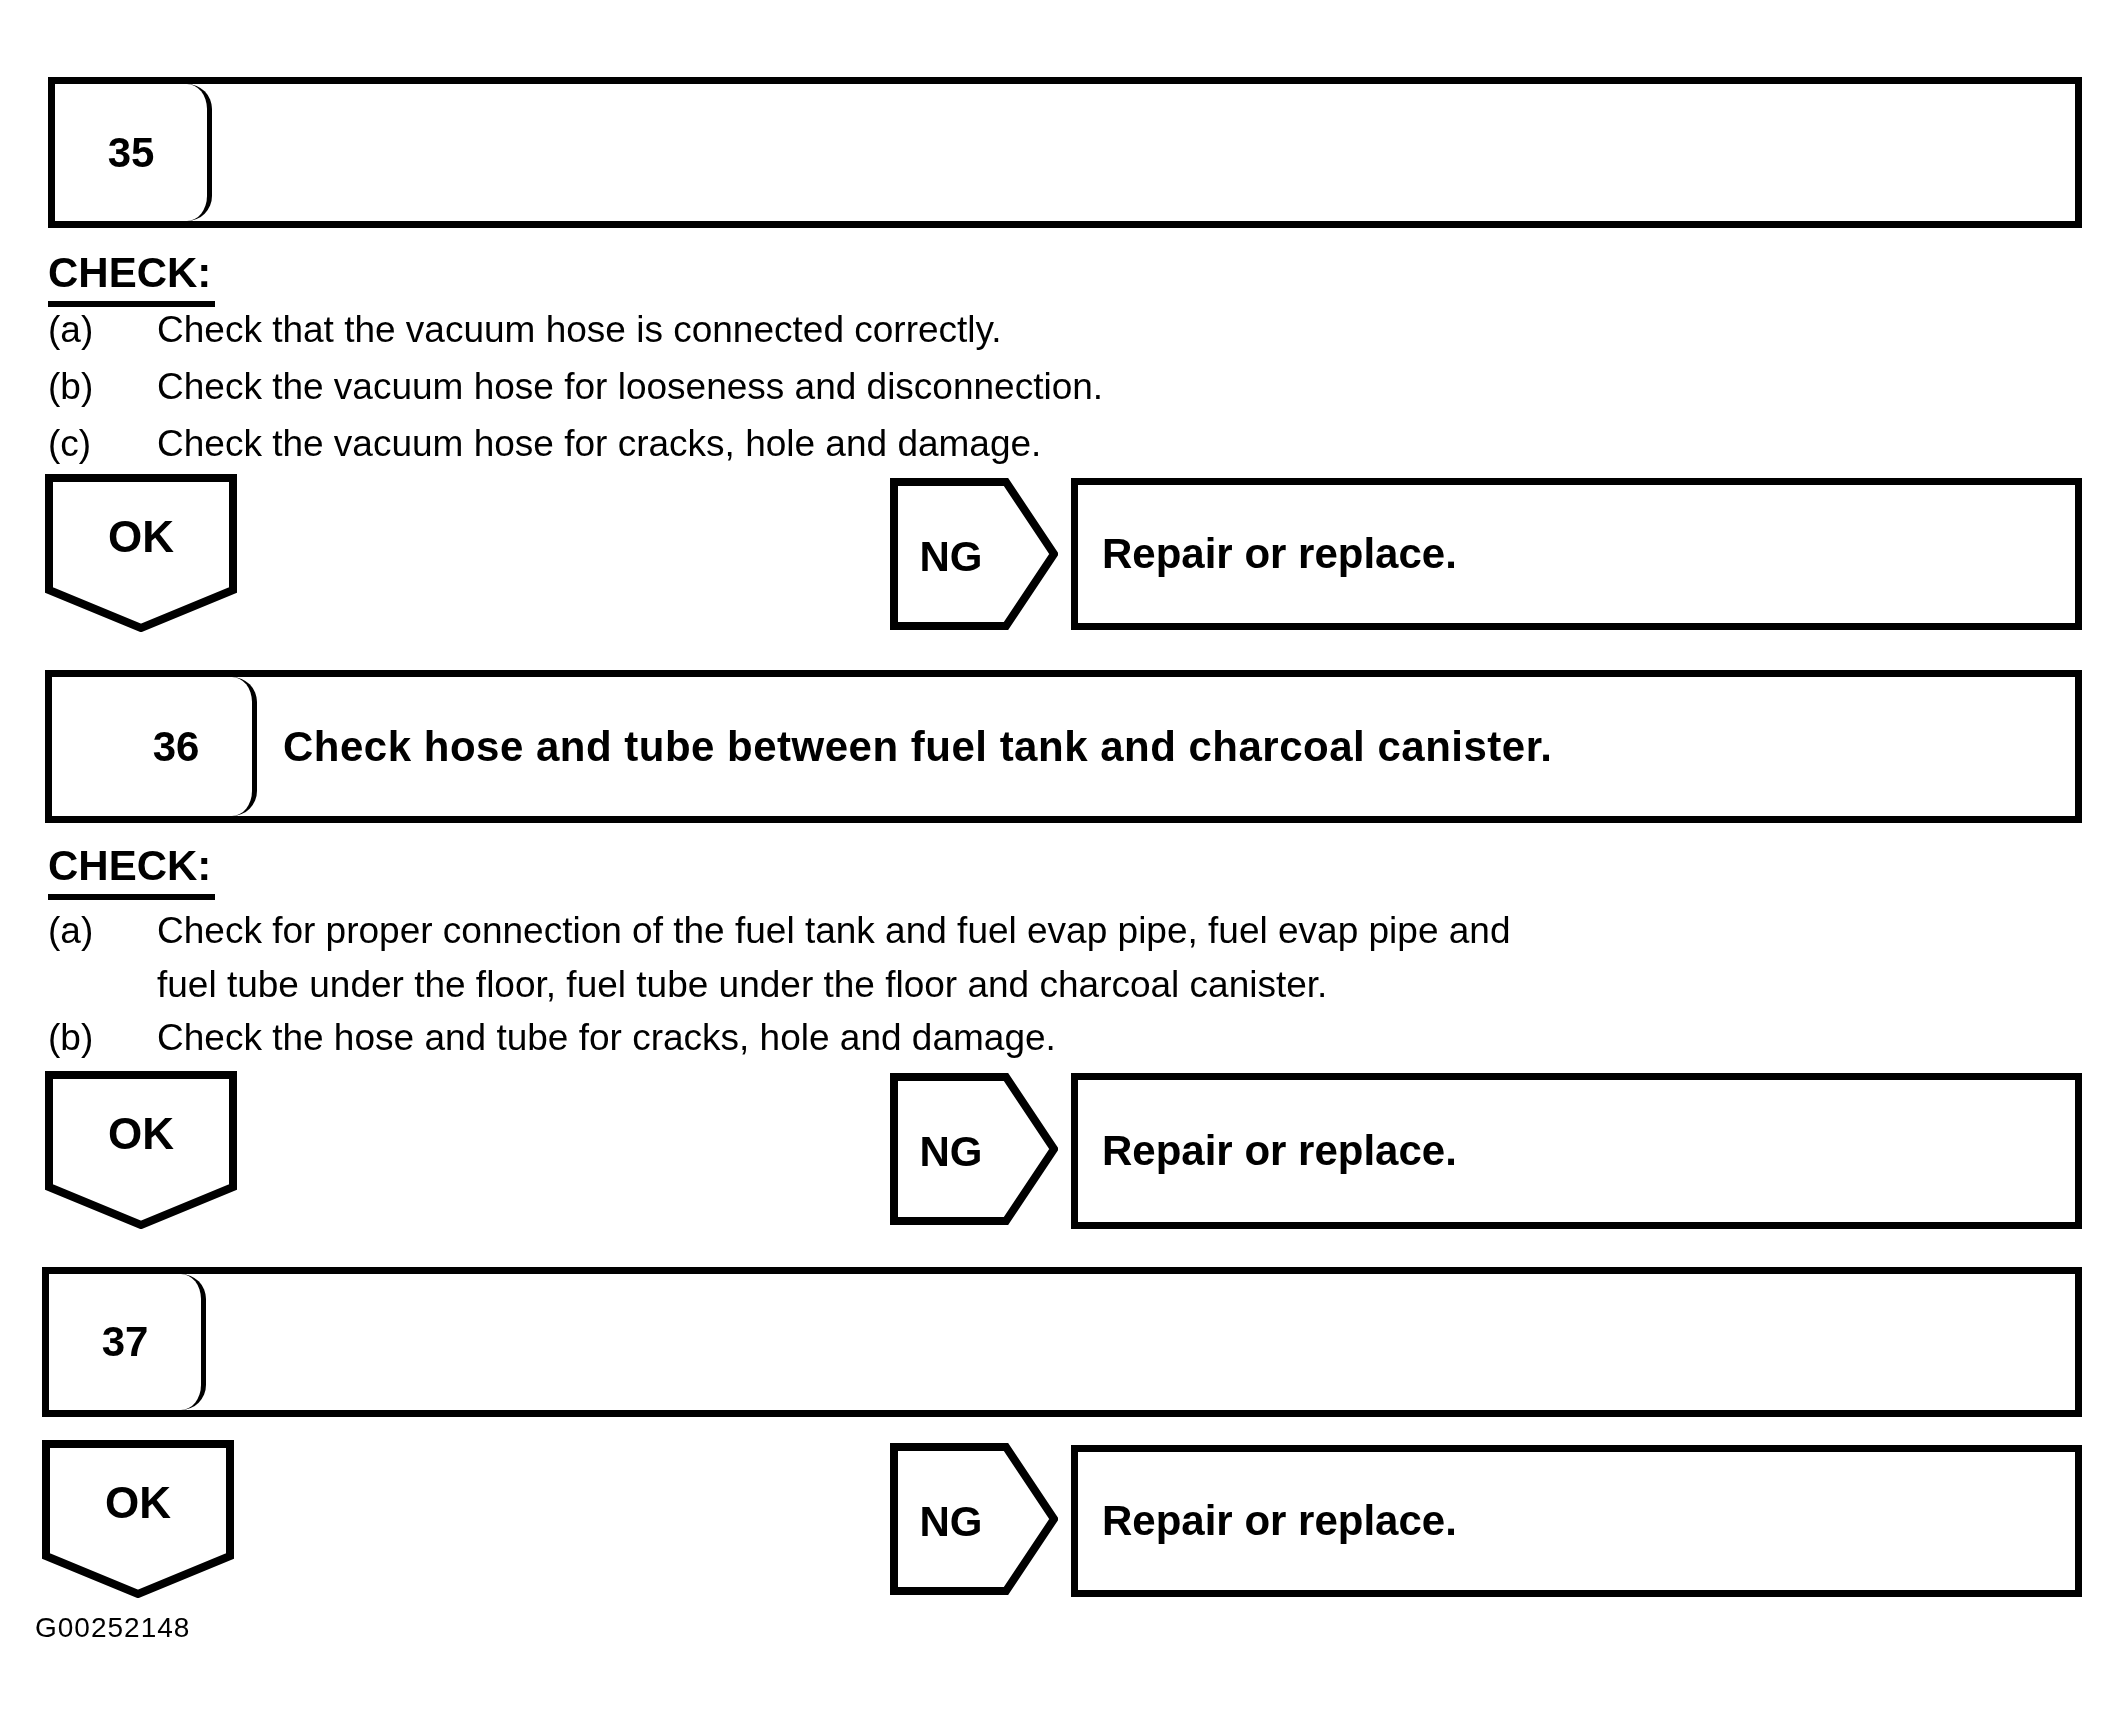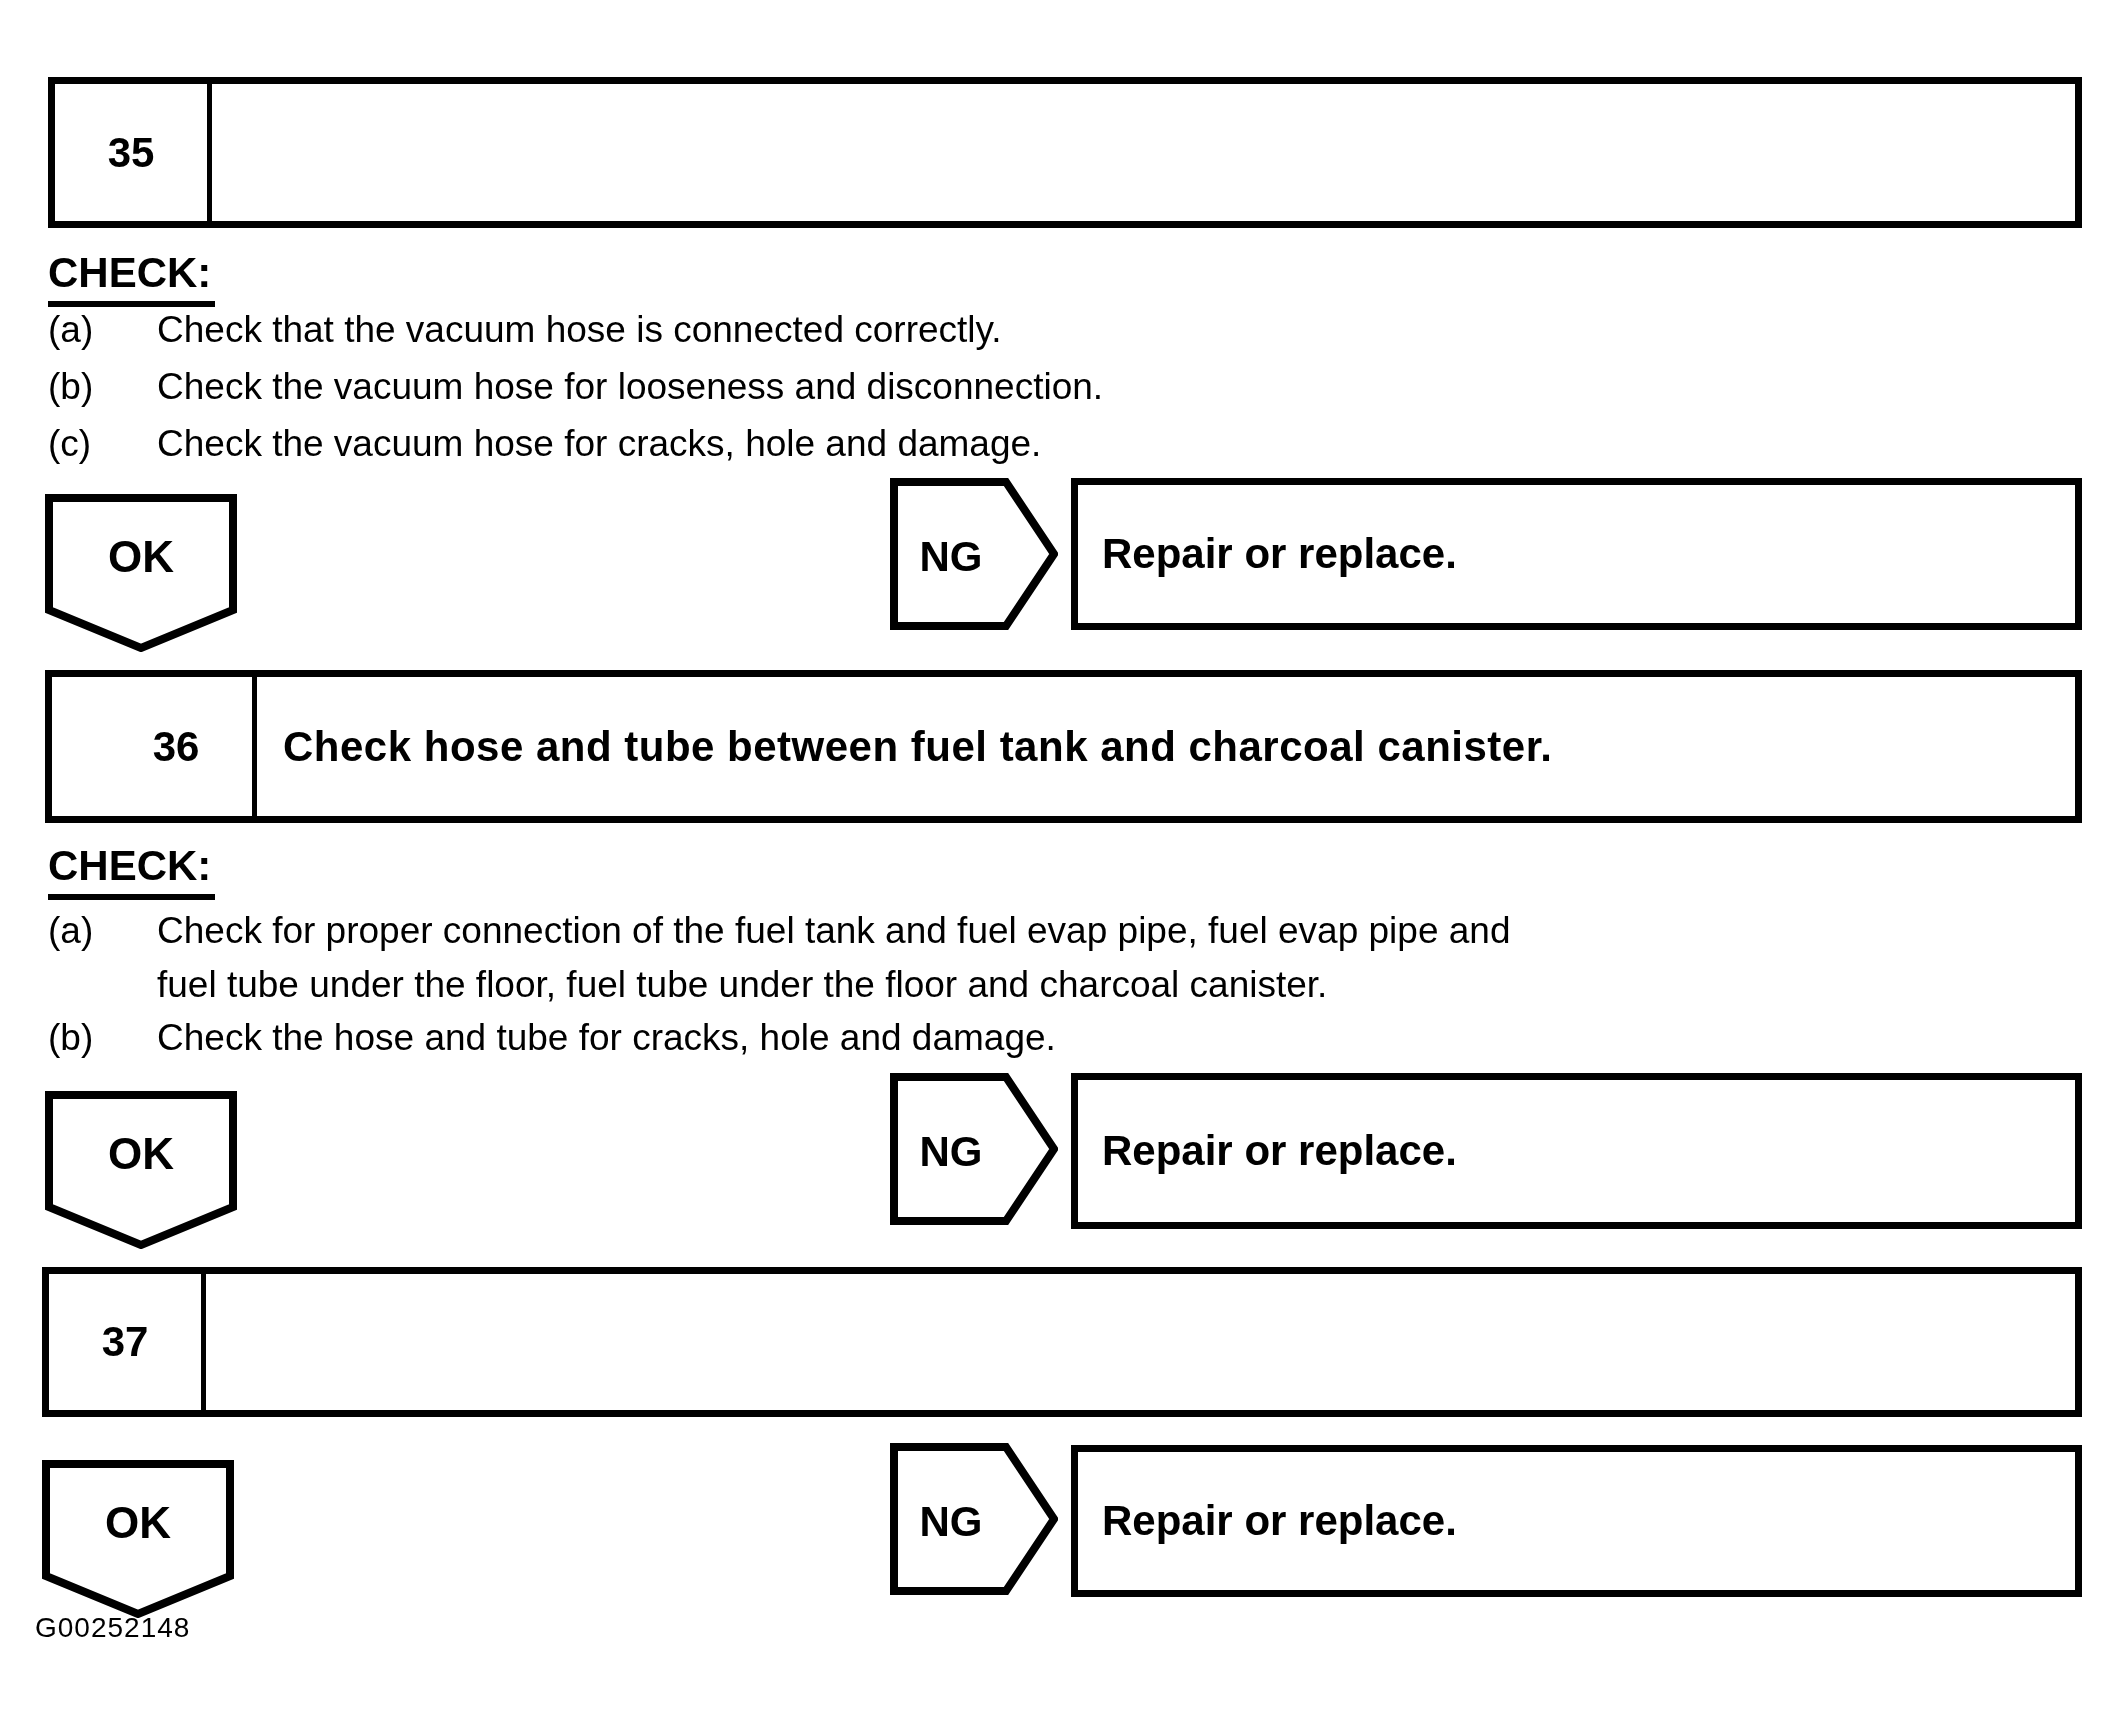--- a/index.html
+++ b/index.html
@@ -21,20 +21,21 @@
     background: #fff;
   }
   .step-num {
     flex: 0 0 157px;
     border-right: 5px solid #000;
     display: flex;
     align-items: center;
     justify-content: center;
     font-size: 42px;
     font-weight: bold;
+    border-radius: 25px;
   }
   .step-title {
     flex: 1;
     display: flex;
     align-items: center;
     padding-left: 26px;
     font-size: 42px;
     font-weight: bold;
     letter-spacing: 0.5px;
   }
@@ -58,21 +59,20 @@
     line-height: 44px;
   }
   .check-label { flex: 0 0 109px; }
   .check-text  { flex: 1; white-space: pre-line; }
   .check-item.wrap2 { line-height: 54px; }
   
   .ok-shape {
     position: absolute;
     width: 160px;
     height: 158px;
-    margin-top: 20px;
   }
   .ok-shape svg { position: absolute; left: 0; top: 0; }
   .ok-shape .flow-label {
     position: absolute;
     left: 0; top: 38px;
     width: 192px;
     text-align: center;
     font-size: 44px;
     font-weight: bold;
   }

